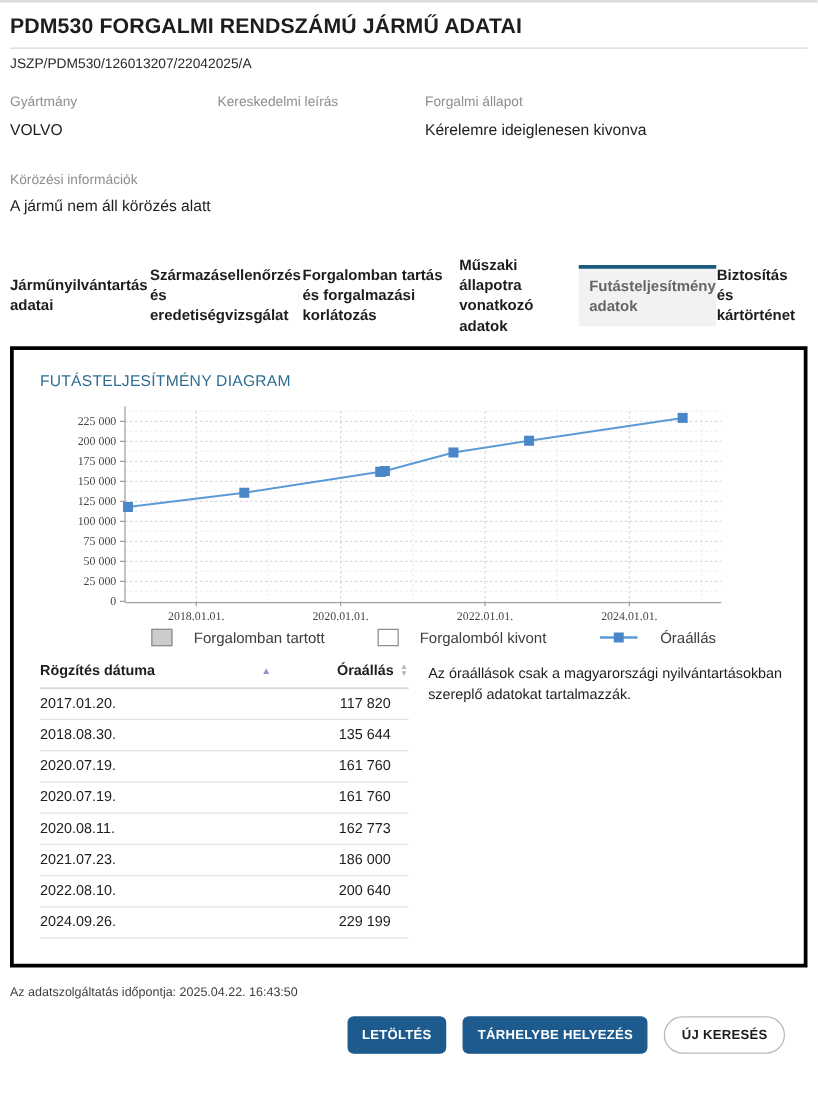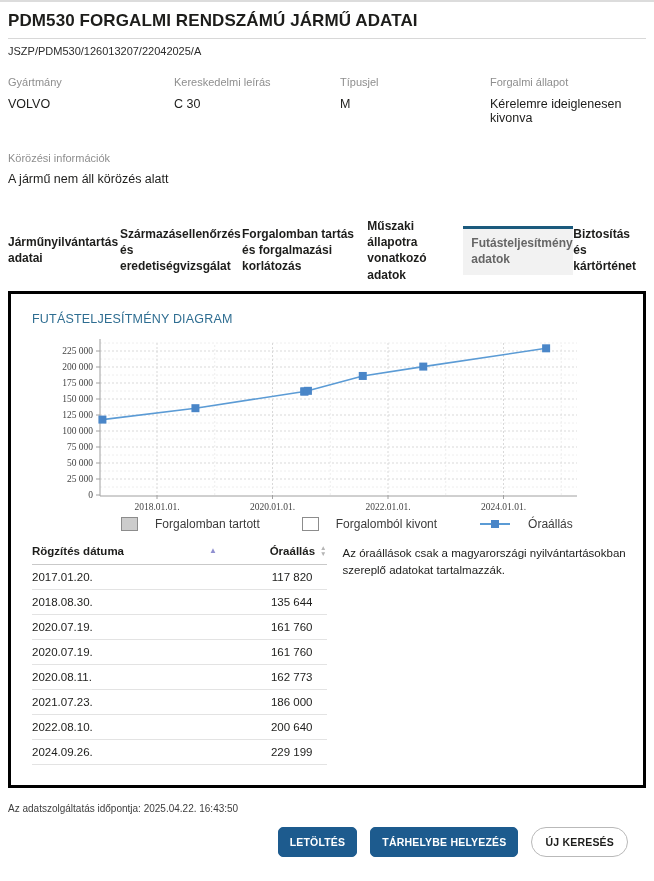--- a/index.html
+++ b/index.html
@@ -76,25 +76,20 @@
   <h1 class="page-title">PDM530 FORGALMI RENDSZÁMÚ JÁRMŰ ADATAI</h1>
   <div class="ref">JSZP/PDM530/126013207/22042025/A</div>
 
   <div class="fields">
     <div class="field f0">
       <div class="flabel">Gyártmány</div>
       <div class="fvalue">VOLVO</div>
     </div>
     <div class="field f1">
       <div class="flabel">Kereskedelmi leírás</div>
-      <div class="fvalue">C 30</div>
-    </div>
-    <div class="field f2">
-      <div class="flabel">Típusjel</div>
-      <div class="fvalue">M</div>
     </div>
     <div class="field f3">
       <div class="flabel">Forgalmi állapot</div>
       <div class="fvalue">Kérelemre ideiglenesen kivonva</div>
     </div>
   </div>
 
   <div class="wanted">
     <div class="flabel">Körözési információk</div>
     <div class="fvalue">A jármű nem áll körözés alatt</div>

